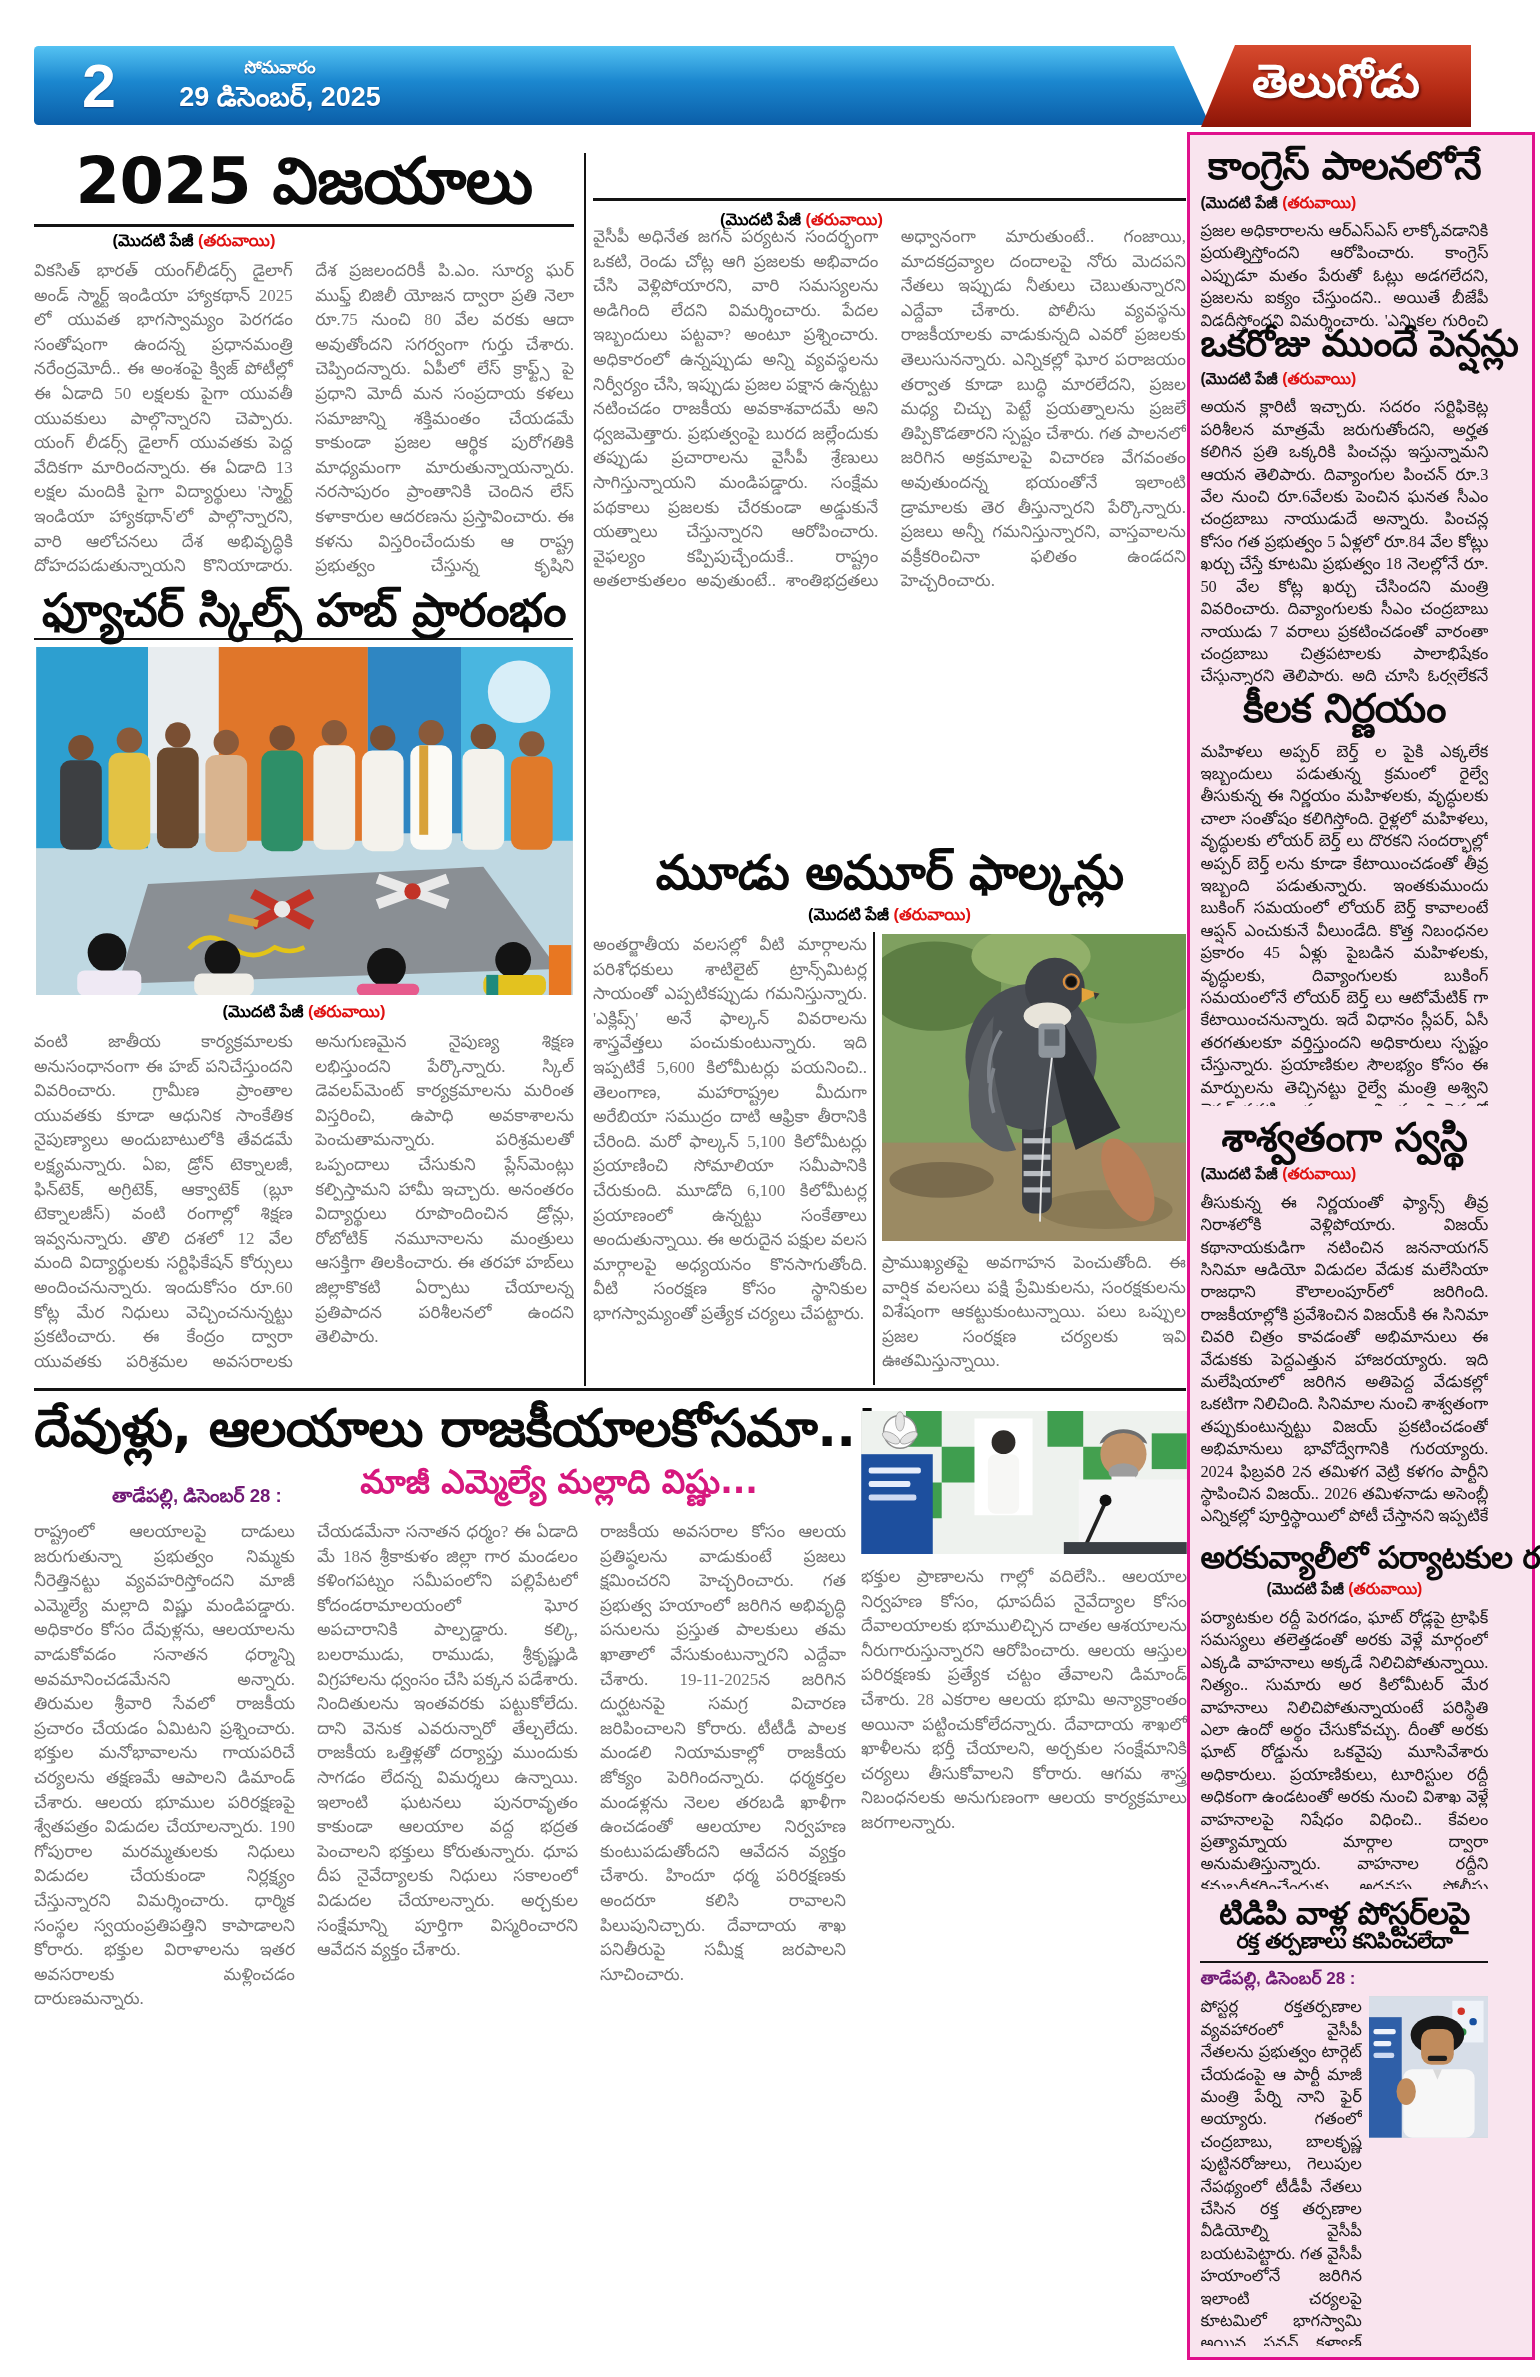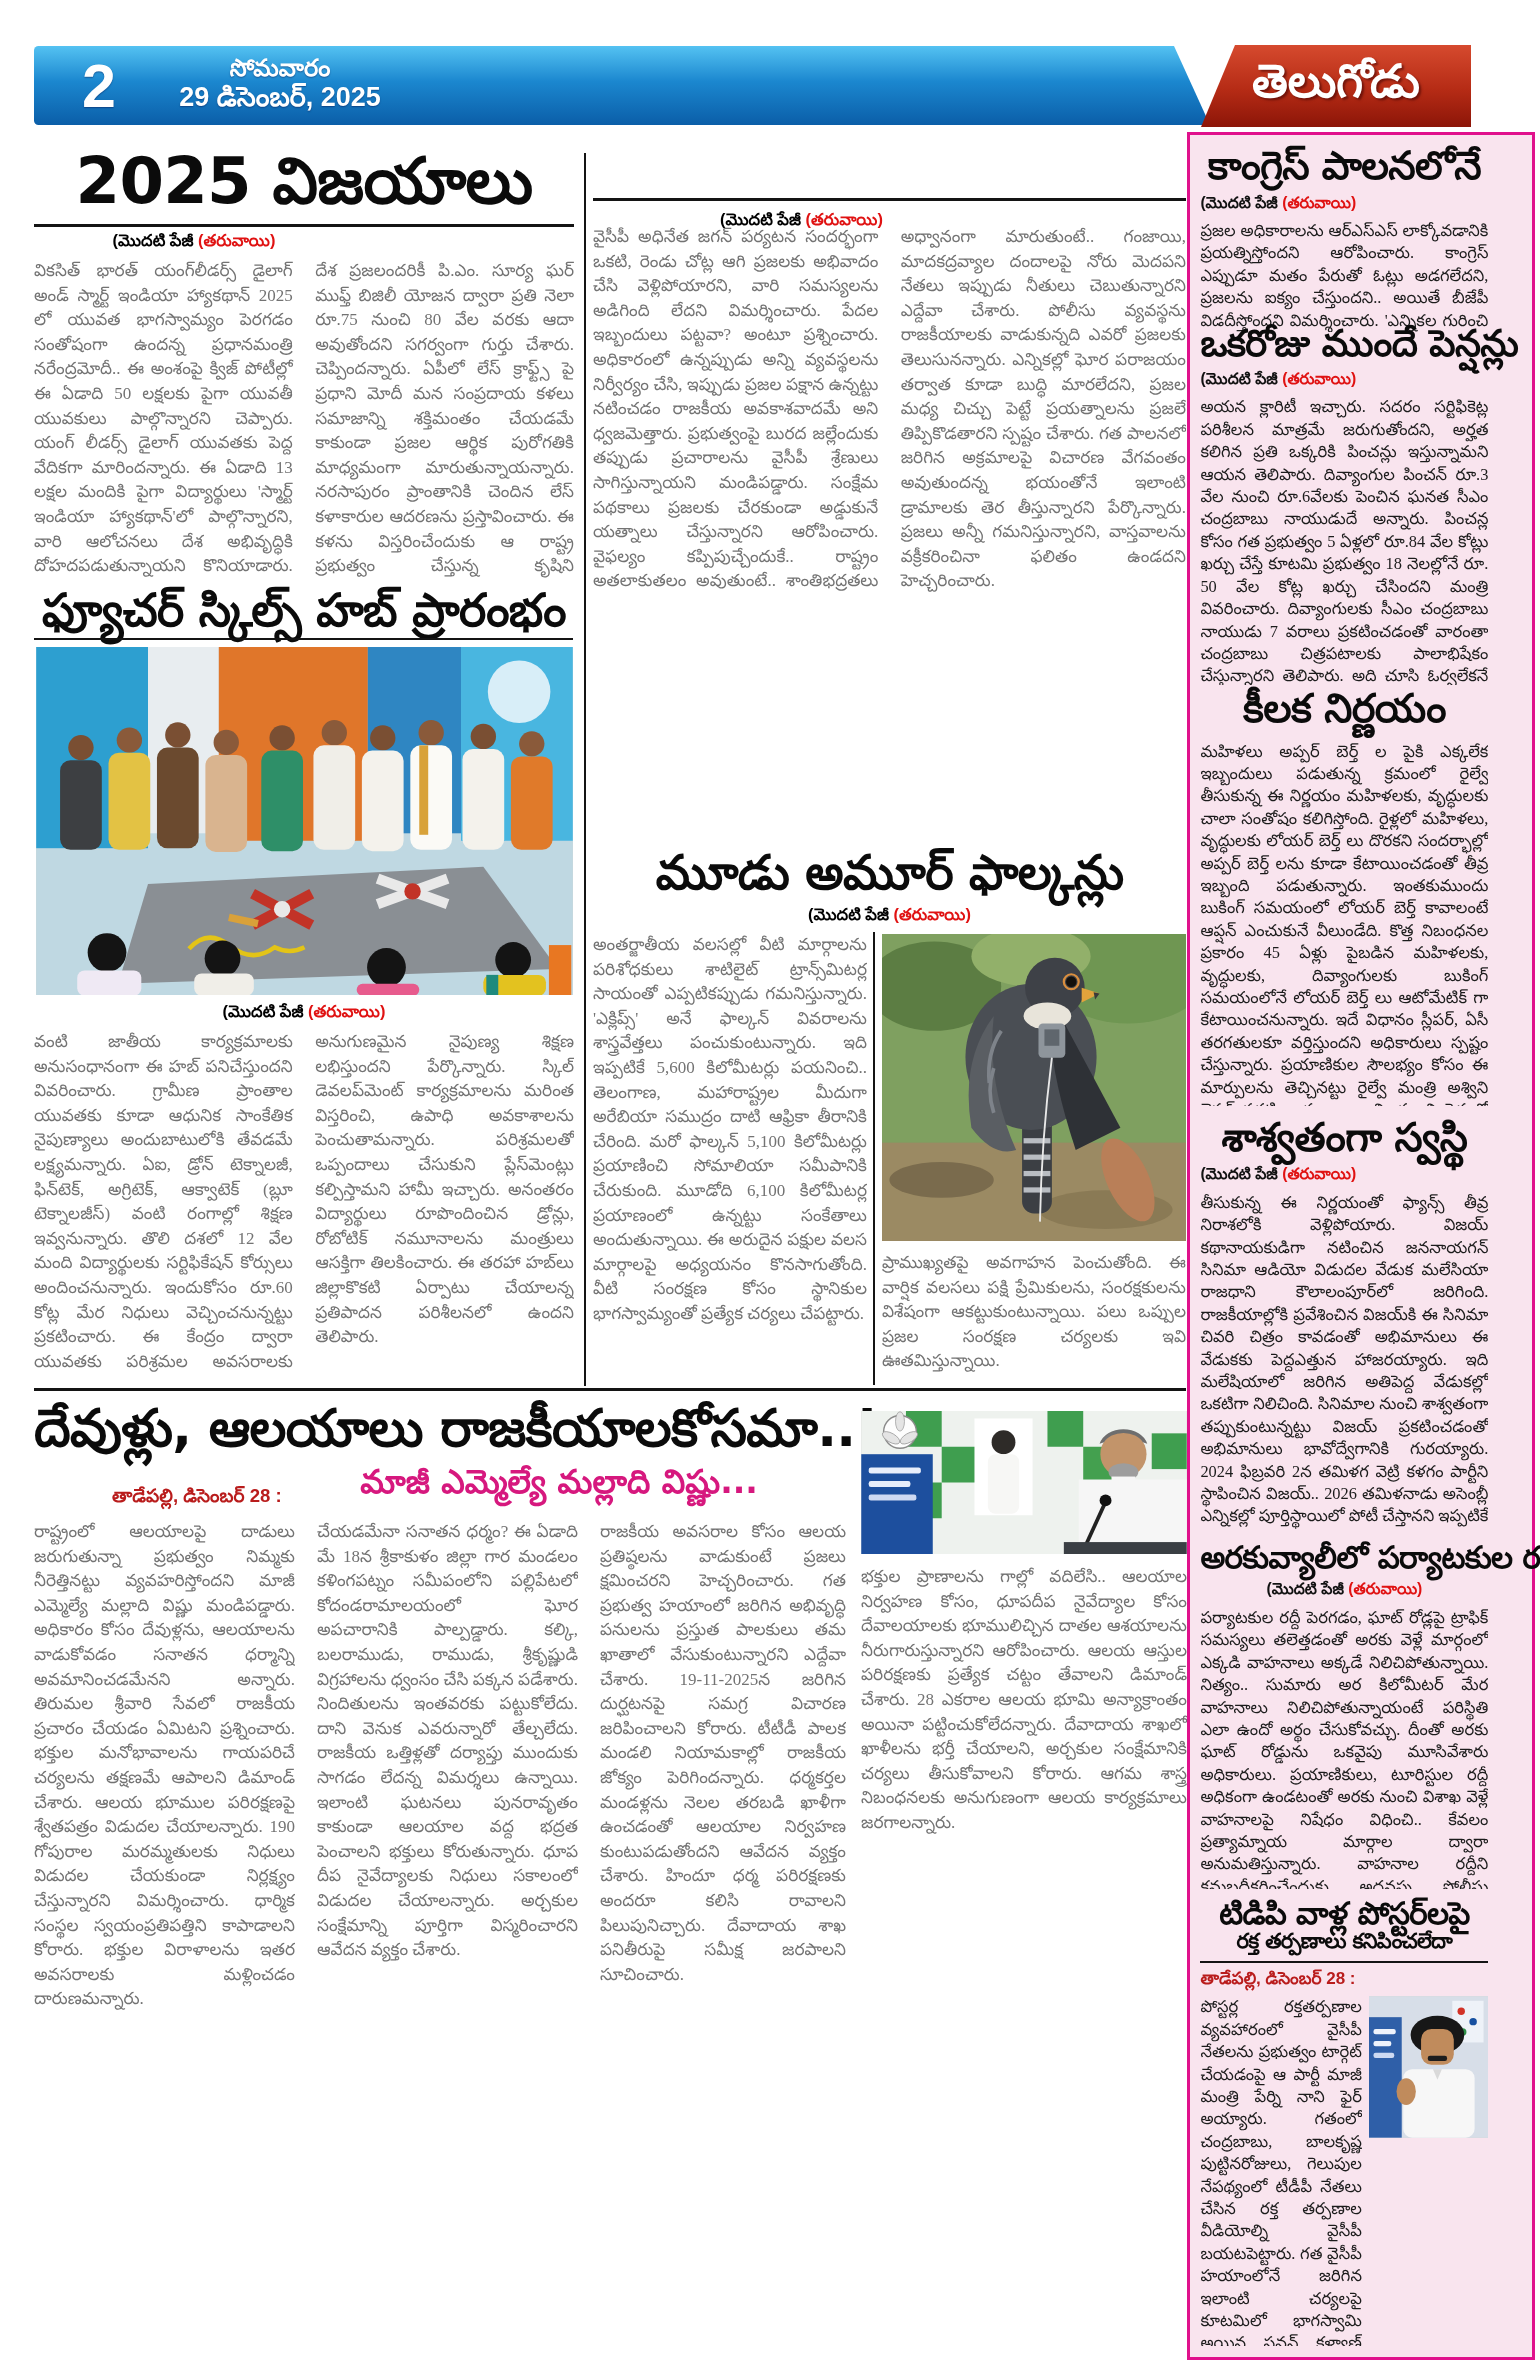--- a/index.html
+++ b/index.html
@@ -7,21 +7,21 @@
         font-family:"Liberation Sans",sans-serif;color:#111;overflow:hidden;}
   .abs{position:absolute;}
   .headline{font-family:"DejaVu Sans","Liberation Sans",sans-serif;font-weight:800;color:#0b0b0b;
             text-align:center;line-height:1.05;letter-spacing:-0.7px;}
   .rule{background:#141414;}
   .byline{font-size:16.4px;font-weight:700;color:#000;text-align:center;white-space:nowrap;}
   .byline .red{color:#e01212;}
   .body-text{font-size:17px;line-height:24.6px;text-align:justify;color:#737373;overflow:hidden;
              font-family:"Liberation Serif","DejaVu Serif",serif;}
   .cols2{column-count:2;column-gap:22.4px;column-fill:balance;}
-  .dateline{font-weight:800;font-size:18.6px;color:#b91c1c;}
+  .dateline{font-weight:800;font-size:18.6px;color:#701a75;}
   
   .header-bar{background:linear-gradient(180deg,#54c2f2 0%,#1b87cf 45%,#0b5ea8 100%);
               clip-path:polygon(0 0,calc(100% - 36px) 0,100% 100%,0 100%);border-radius:4.5px 0 0 4.5px;}
   .masthead{background:linear-gradient(180deg,#d64a2e 0%,#b52b15 55%,#8c1508 100%);
             clip-path:polygon(34px 0,100% 0,100% 100%,0 100%);
             display:flex;align-items:center;justify-content:center;}
   .masthead span{color:#fff;font-weight:800;font-size:46px;letter-spacing:0;
                  text-shadow:2.2px 2.2px 2.2px rgba(60,0,0,.55);font-family:"DejaVu Sans",sans-serif;}
   .hdr-white{color:#fff;font-weight:800;text-shadow:0 0.7px 1.5px rgba(0,0,60,.4);}
   
@@ -37,21 +37,21 @@
                     font-family:"DejaVu Sans","Liberation Sans",sans-serif;}
 </style>
 </head>
 <body>
 
 <div class="page">
 
   <div class="abs header-bar" style="left:34px;top:46px;width:1176px;height:79px;">
     <div class="abs hdr-white" style="left:48px;top:4.5px;font-size:61px;line-height:70px;">2</div>
     <div class="abs" style="left:112px;top:9px;width:268px;text-align:center;">
-      <div class="hdr-white" style="font-size:24px;line-height:25px;">సోమవారం</div>
+      <div class="hdr-white" style="font-size:17px;line-height:25px;">సోమవారం</div>
       <div class="hdr-white" style="font-size:27px;line-height:34px;">29 డిసెంబర్, 2025</div>
     </div>
   </div>
   <div class="abs masthead" style="left:1201px;top:45px;width:270px;height:82px;">
     <span>తెలుగోడు</span>
   </div>
 
   <div class="abs headline" style="left:34px;top:148px;width:540px;font-size:64px;white-space:nowrap;">2025 విజయాలు</div>
   <div class="abs rule" style="left:34px;top:224px;width:540px;height:3px;"></div>
   <div class="abs byline" style="left:34px;top:231px;width:320px;">

